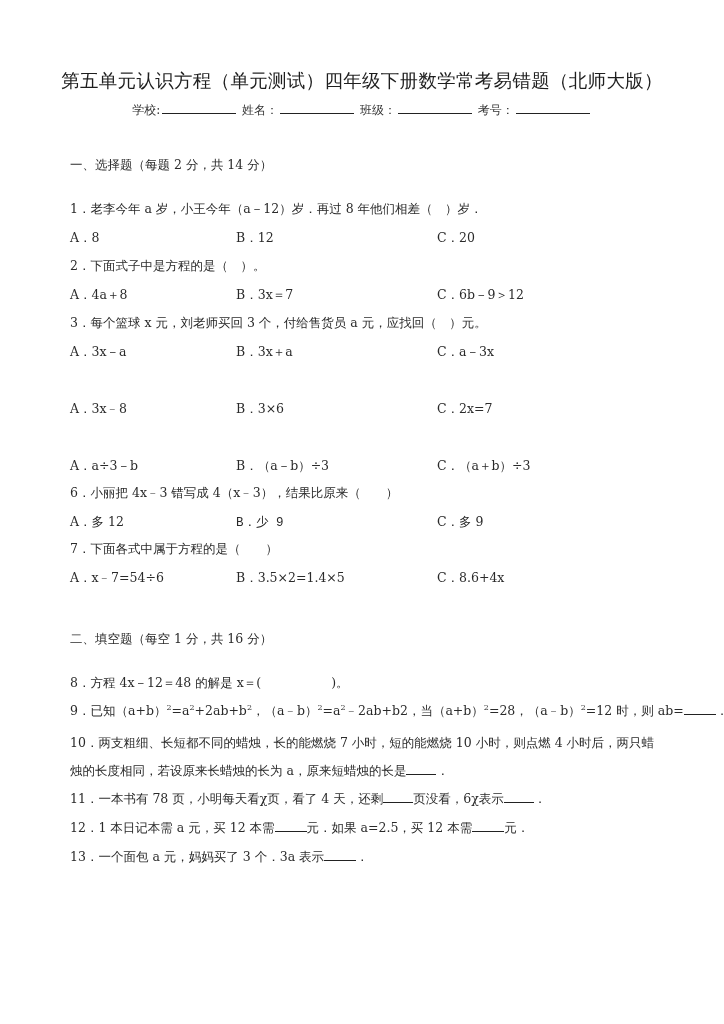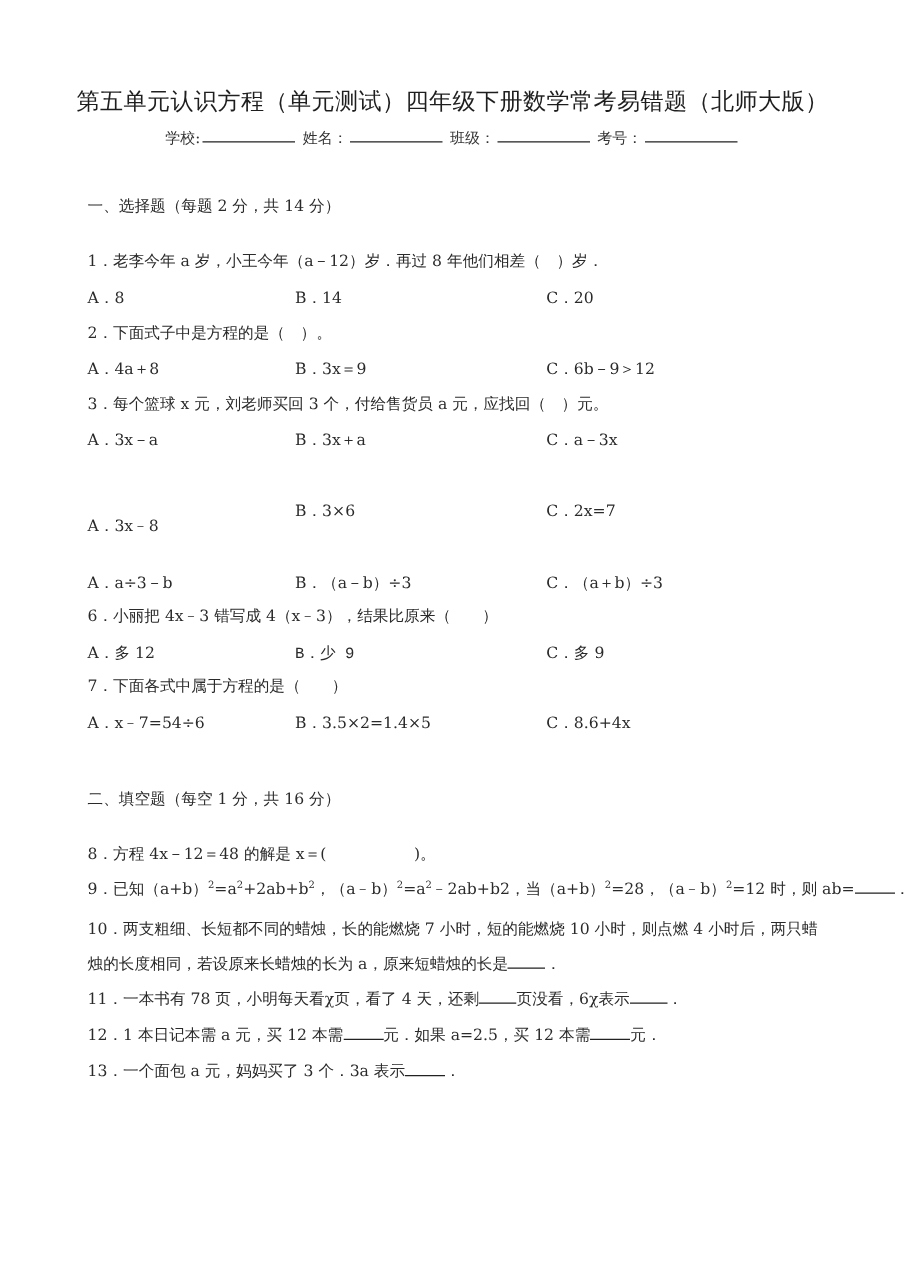--- a/index.html
+++ b/index.html
@@ -28,34 +28,34 @@
     <span>学校:</span><span class="blank"></span>
     <span>姓名：</span><span class="blank"></span>
     <span>班级：</span><span class="blank"></span>
     <span>考号：</span><span class="blank"></span>
   </div>
 
   <div class="line" style="top:157px;">一、选择题（每题 2 分，共 14 分）</div>
 
   <div class="line" style="top:201px;">1．老李今年 a 岁，小王今年（a－12）岁．再过 8 年他们相差（　）岁．</div>
   <div class="opt colA" style="top:230px;">A．8</div>
-  <div class="opt colB" style="top:230px;">B．14</div>
+  <div class="opt colB" style="top:230px;">B．12</div>
   <div class="opt colC" style="top:230px;">C．20</div>
 
   <div class="line" style="top:258px;">2．下面式子中是方程的是（　）。</div>
   <div class="opt colA" style="top:287px;">A．4a＋8</div>
-  <div class="opt colB" style="top:287px;">B．3x＝9</div>
+  <div class="opt colB" style="top:287px;">B．3x＝7</div>
   <div class="opt colC" style="top:287px;">C．6b－9＞12</div>
 
   <div class="line" style="top:315px;">3．每个篮球 x 元，刘老师买回 3 个，付给售货员 a 元，应找回（　）元。</div>
   <div class="opt colA" style="top:344px;">A．3x－a</div>
   <div class="opt colB" style="top:344px;">B．3x＋a</div>
   <div class="opt colC" style="top:344px;">C．a－3x</div>
 
-  <div class="opt colA" style="top:401px;margin-top:12px;">A．3x﹣8</div>
+  <div class="opt colA" style="top:401px;">A．3x﹣8</div>
   <div class="opt colB" style="top:401px;">B．3×6</div>
   <div class="opt colC" style="top:401px;">C．2x=7</div>
 
   <div class="opt colA" style="top:458px;">A．a÷3－b</div>
   <div class="opt colB" style="top:458px;">B．（a－b）÷3</div>
   <div class="opt colC" style="top:458px;">C．（a＋b）÷3</div>
 
   <div class="line" style="top:485px;">6．小丽把 4x﹣3 错写成 4（x﹣3），结果比原来（　　）</div>
   <div class="opt colA" style="top:514px;">A．多 12</div>
   <div class="opt colB" style="top:514px;font-family:Liberation Mono, monospace;">B．少 9</div>

